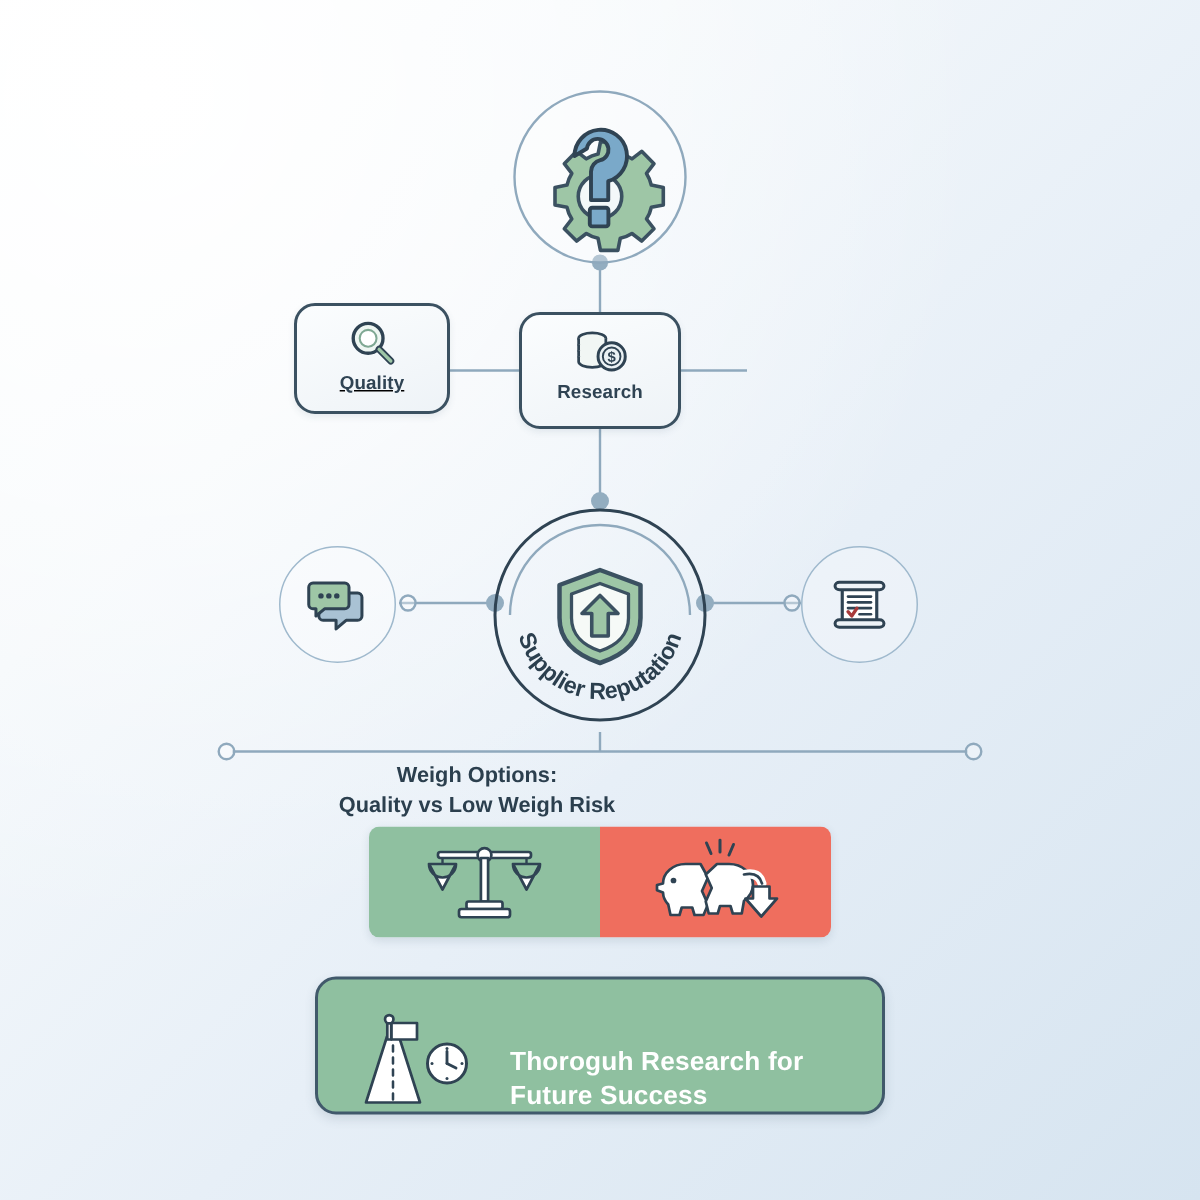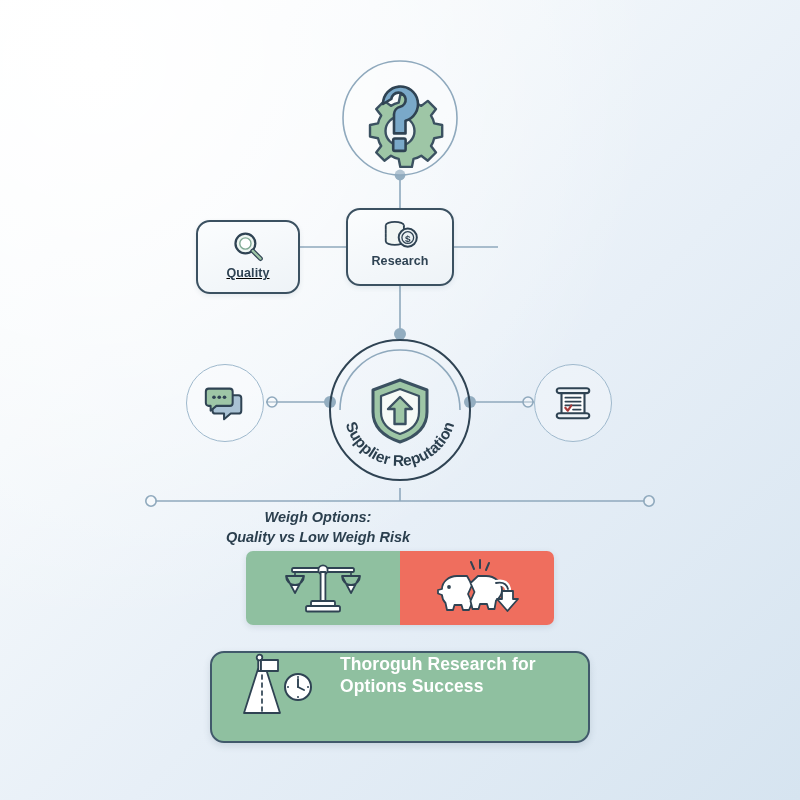--- a/index.html
+++ b/index.html
@@ -29,21 +29,21 @@
     display:flex;flex-direction:column;
     align-items:center;justify-content:flex-start;
     padding-top:6px;
     box-sizing:border-box;
   }
   .card .glyph{width:42px;height:38px;display:block;}
   .card .cap{
     font-size:12.5px;font-weight:700;color:#2f4353;
     letter-spacing:.1px;margin-top:1px;line-height:1;
   }
-  #card-quality{left:196px;top:220px;text-decoration:underline;}
+  #card-quality{left:196px;top:202px;text-decoration:underline;}
   #card-pricing{left:346px;top:208px;width:108px;height:78px;}
   #card-availability{left:494px;top:210px;}
 
   
   .sat{
     position:absolute;width:76px;height:76px;border-radius:50%;
     border:1.6px solid #9fb9cd;
     background:rgba(255,255,255,.28);
     display:flex;align-items:center;justify-content:center;
   }
@@ -56,39 +56,39 @@
     position:absolute;left:322px;top:332px;width:156px;height:156px;
   }
   #hub .shield{
     position:absolute;left:50%;top:46px;transform:translateX(-50%);
     width:62px;height:66px;
   }
 
   
   #weigh-head{
     position:absolute;left:0;top:508px;width:636px;text-align:center;
-    font-size:14.5px;font-weight:700;color:#2b3f4e;line-height:1.35;font-style:italic;
+    font-size:14.5px;font-weight:700;color:#2b3f4e;line-height:1.35;
   }
 
   
   #compare{
     position:absolute;left:246px;top:551px;width:308px;height:74px;
     border-radius:7px;overflow:hidden;display:flex;
     box-shadow:0 2px 6px rgba(60,85,105,.14);
   }
   #compare .half{flex:1;display:flex;align-items:center;justify-content:center;}
   #compare .half.good{background:#8fc0a0;}
   #compare .half.bad{background:#ef6e5e;}
   #compare .glyph{width:86px;height:58px;}
 
   
   #banner{
     position:absolute;left:210px;top:651px;width:380px;height:92px;
     background:#8fc0a0;border:2px solid #41596b;border-radius:14px;
-    display:flex;align-items:flex-start;
+    display:flex;align-items:flex-end;
     box-shadow:0 3px 7px rgba(60,85,105,.16);
     box-sizing:border-box;
   }
   #banner .glyph{width:86px;height:66px;margin-left:24px;flex:none;}
   #banner .btxt{
     margin-left:18px;color:#ffffff;font-size:17.5px;font-weight:700;
     line-height:1.28;letter-spacing:.1px;
   }
 </style>
 </head>
@@ -288,17 +288,17 @@
       </g>
       <g fill="#2f4353">
         <circle cx="62" cy="24" r="1"></circle>
           <circle cx="72" cy="34" r="1"></circle>
         <circle cx="62" cy="44" r="1"></circle>
           <circle cx="52" cy="34" r="1"></circle>
       </g>
     </svg>
     <div class="btxt">
       <div>Thoroguh Research for</div>
-      <div>Options Success</div>
+      <div>Future Success</div>
     </div>
   </div>
 
 </div>
 
 </body></html>

